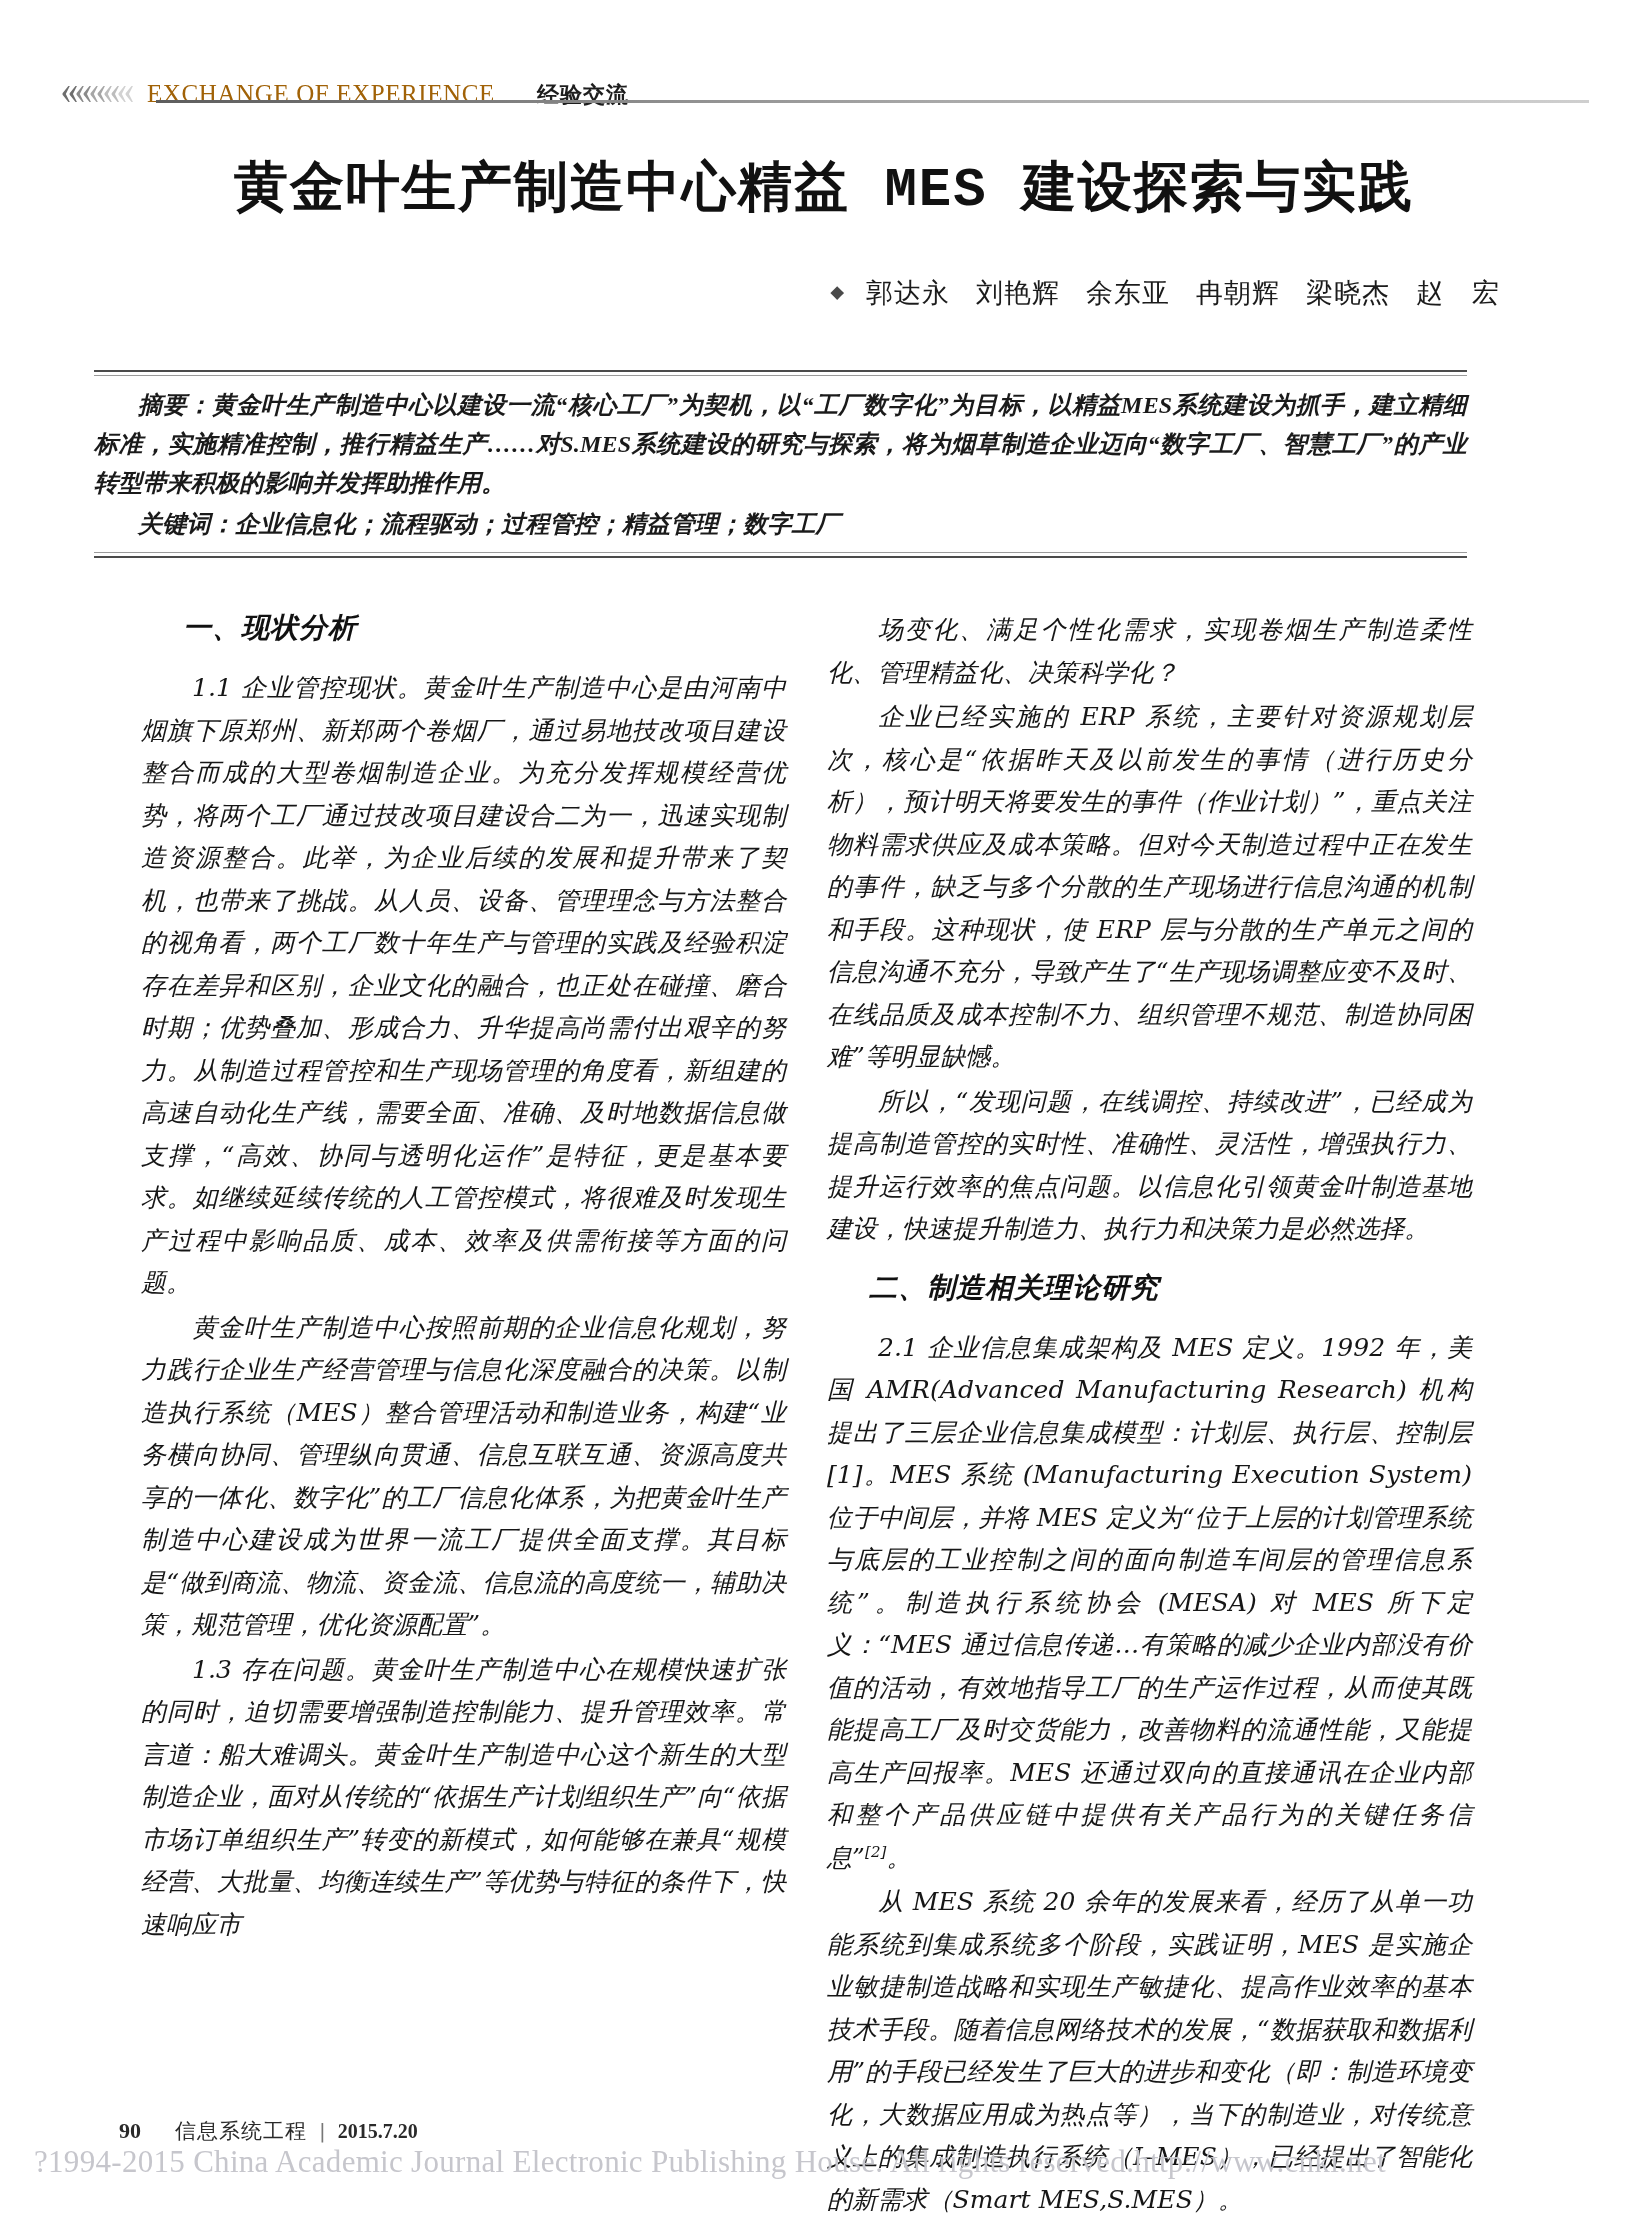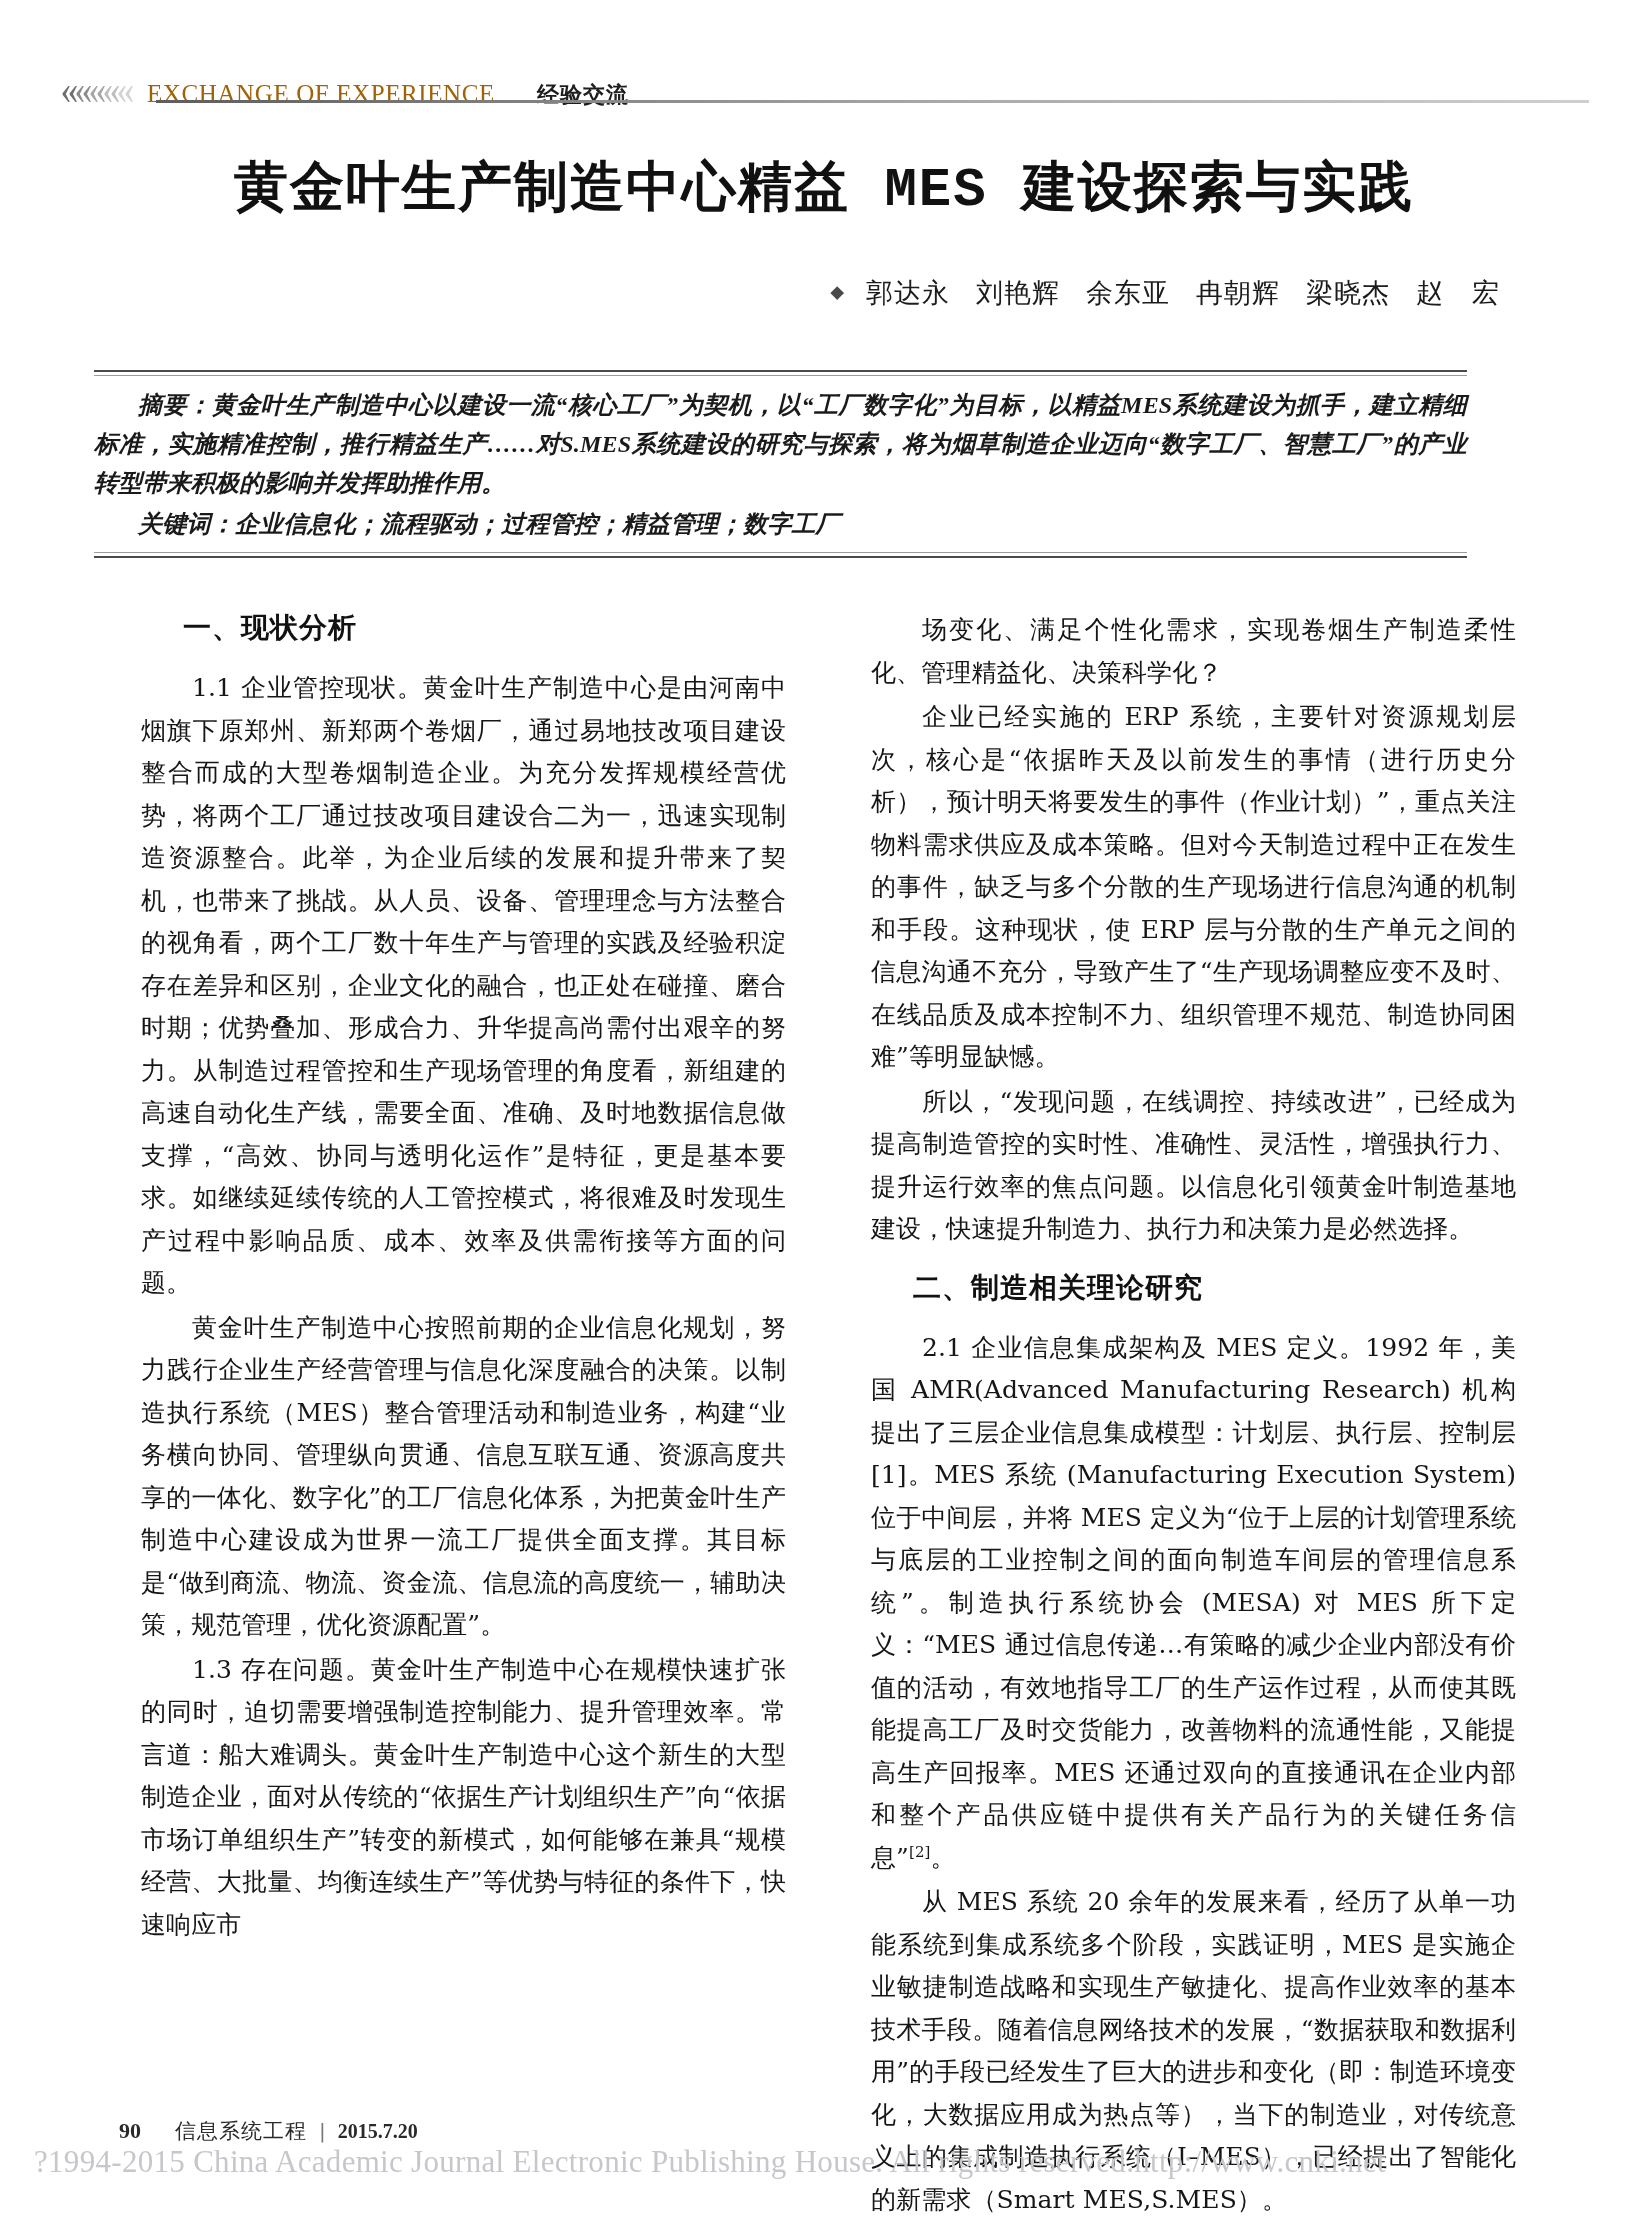--- a/index.html
+++ b/index.html
@@ -166,21 +166,22 @@
   .kw-line { margin-top: 2px; }
 
   
   .cols {
     position: absolute;
     left: 141px;
     top: 609px;
     width: 1376px;
     height: 1465px;
     display: flex;
-    gap: 85px;
+    gap: 41px;
+    font-style: italic;
   }
   .col {
     width: 645px;
     box-sizing: border-box;
   }
   h2.sec {
     font-family: "DejaVu Sans", "Liberation Sans", sans-serif;
     font-size: 28px;
     font-weight: bold;
     color: #111;

